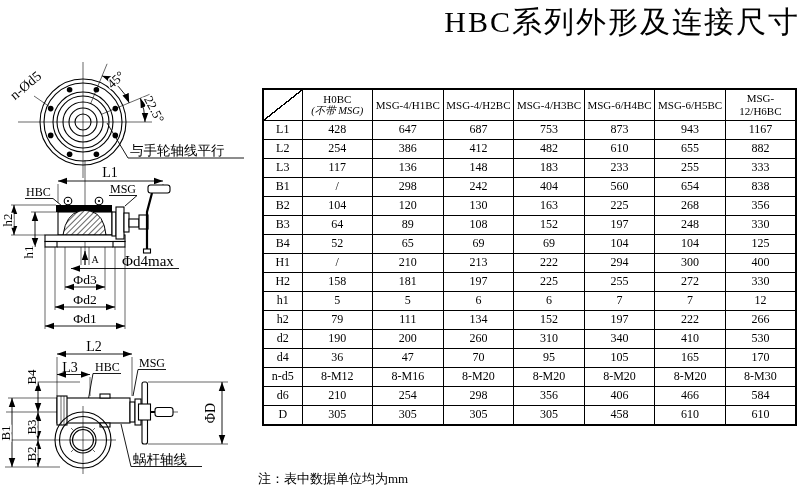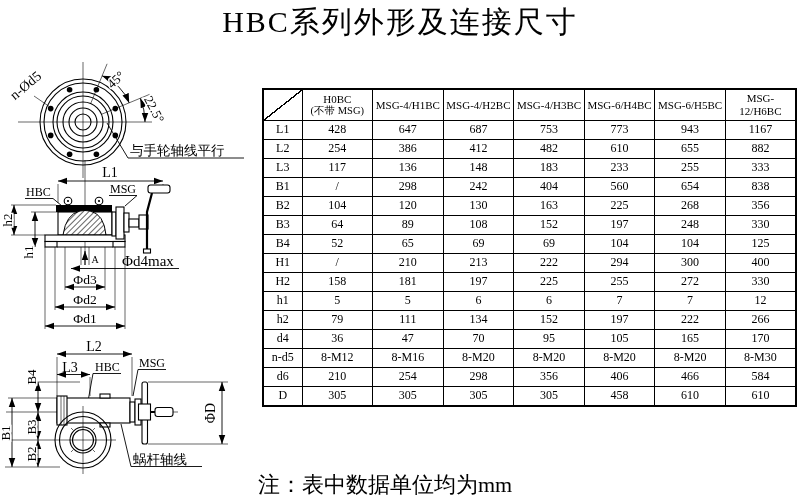--- a/index.html
+++ b/index.html
@@ -2,21 +2,21 @@
 <html><head>
 <meta charset="utf-8">
 <style>
   html,body{margin:0;padding:0;}
   body{
     width:800px;height:502px;position:relative;background:#fff;color:#000;
     font-family:"Liberation Serif","DejaVu Serif",serif;
     overflow:hidden;
   }
   .page-title{
-    position:absolute;top:2px;left:0;width:800px;text-align:center;
+    position:absolute;top:2px;left:0;width:800px;text-align:right;
     font-size:30px;font-weight:normal;letter-spacing:2px;margin:0;
   }
   #drawings{position:absolute;left:0;top:50px;}
   
   .thin{stroke:#000;stroke-width:.6;fill:none;}
   .med{stroke:#000;stroke-width:1.1;fill:#fff;}
   .med2{stroke:#000;stroke-width:1.1;fill:none;}
   .dim{stroke:#000;stroke-width:.9;fill:none;}
   .solid{fill:#000;stroke:none;}
   text.lbl{
@@ -29,29 +29,29 @@
     border-collapse:collapse;table-layout:fixed;width:535px;
     border:2px solid #000;
   }
   table[data-name="dimension-table"] th,
   table[data-name="dimension-table"] td{
     border:1px solid #000;text-align:center;vertical-align:middle;
     padding:0;font-weight:normal;line-height:1.15;
     font-family:"Liberation Serif","DejaVu Serif",serif;
   }
   thead th{height:30px;font-size:11px;}
-  thead th .sub{font-size:10.5px;}
+  thead th .sub{font-size:10.5px;font-style:italic;}
   tbody th,tbody td{height:18px;font-size:12px;}
   th.corner{
     background-image:linear-gradient(to bottom right,
       transparent calc(50% - .7px),#000 calc(50% - .7px),
       #000 calc(50% + .7px),transparent calc(50% + .7px));
   }
   .table-note{
-    position:absolute;left:258px;top:470px;font-size:22px;white-space:nowrap;
+    position:absolute;left:258px;top:470px;font-size:13px;white-space:nowrap;
   }
 </style>
 </head>
 <body data-name="catalog-page">
 
 <h1 class="page-title" data-name="page-title">HBC系列外形及连接尺寸</h1>
 
 <svg id="drawings" data-name="technical-drawings" width="260" height="452" viewBox="0 50 260 452" xmlns="http://www.w3.org/2000/svg">
   <defs>
     <marker id="ma" viewBox="0 0 10 10" markerWidth="11" markerHeight="11" refX="9.5" refY="5" orient="auto-start-reverse">
@@ -268,21 +268,21 @@
           </th>
         </tr>
       </thead>
     <tbody data-name="table-body">
         <tr data-name="table-row">
           <th data-name="row-label">L1</th>
           <td data-name="dim-value">428</td>
           <td data-name="dim-value">647</td>
           <td data-name="dim-value">687</td>
           <td data-name="dim-value">753</td>
-          <td data-name="dim-value">773</td>
+          <td data-name="dim-value">873</td>
           <td data-name="dim-value">943</td>
           <td data-name="dim-value">1167</td>
         </tr>
         <tr data-name="table-row">
           <th data-name="row-label">L2</th>
           <td data-name="dim-value">254</td>
           <td data-name="dim-value">386</td>
           <td data-name="dim-value">412</td>
           <td data-name="dim-value">482</td>
           <td data-name="dim-value">610</td>
@@ -373,20 +373,30 @@
           <th data-name="row-label">h2</th>
           <td data-name="dim-value">79</td>
           <td data-name="dim-value">111</td>
           <td data-name="dim-value">134</td>
           <td data-name="dim-value">152</td>
           <td data-name="dim-value">197</td>
           <td data-name="dim-value">222</td>
           <td data-name="dim-value">266</td>
         </tr>
         <tr data-name="table-row">
+          <th data-name="row-label">d2</th>
+          <td data-name="dim-value">190</td>
+          <td data-name="dim-value">200</td>
+          <td data-name="dim-value">260</td>
+          <td data-name="dim-value">310</td>
+          <td data-name="dim-value">340</td>
+          <td data-name="dim-value">410</td>
+          <td data-name="dim-value">530</td>
+        </tr>
+        <tr data-name="table-row">
           <th data-name="row-label">d4</th>
           <td data-name="dim-value">36</td>
           <td data-name="dim-value">47</td>
           <td data-name="dim-value">70</td>
           <td data-name="dim-value">95</td>
           <td data-name="dim-value">105</td>
           <td data-name="dim-value">165</td>
           <td data-name="dim-value">170</td>
         </tr>
         <tr data-name="table-row">

